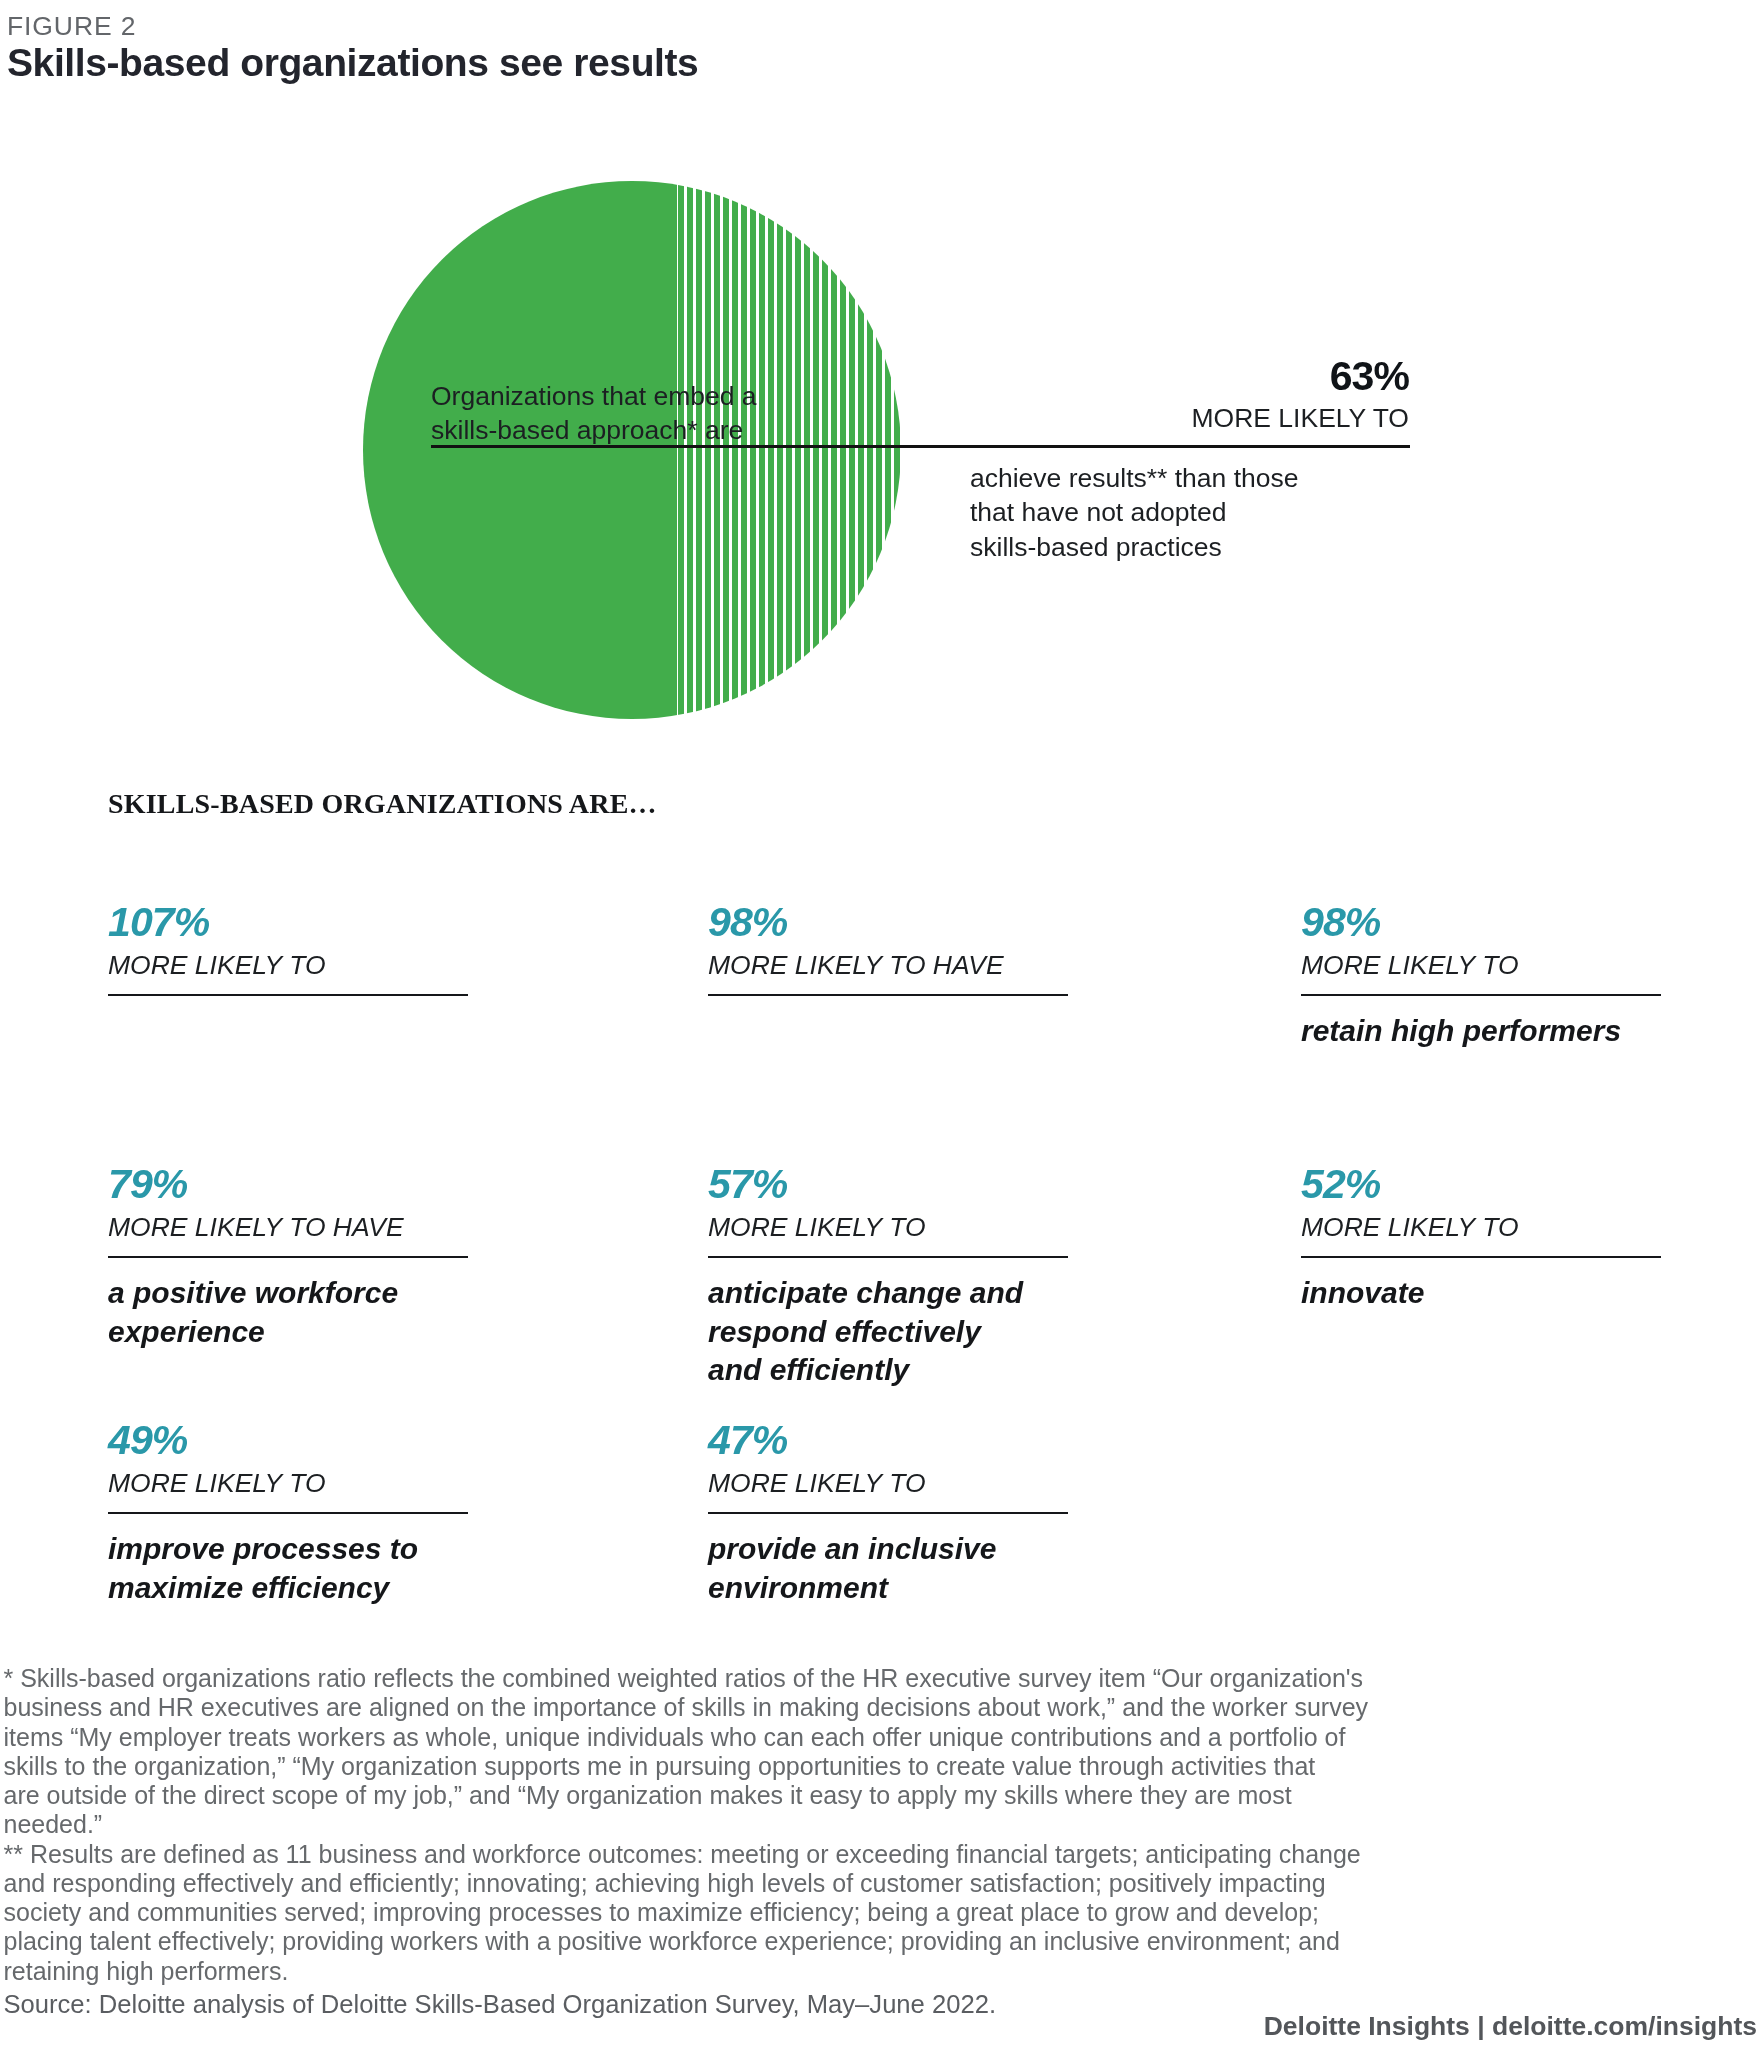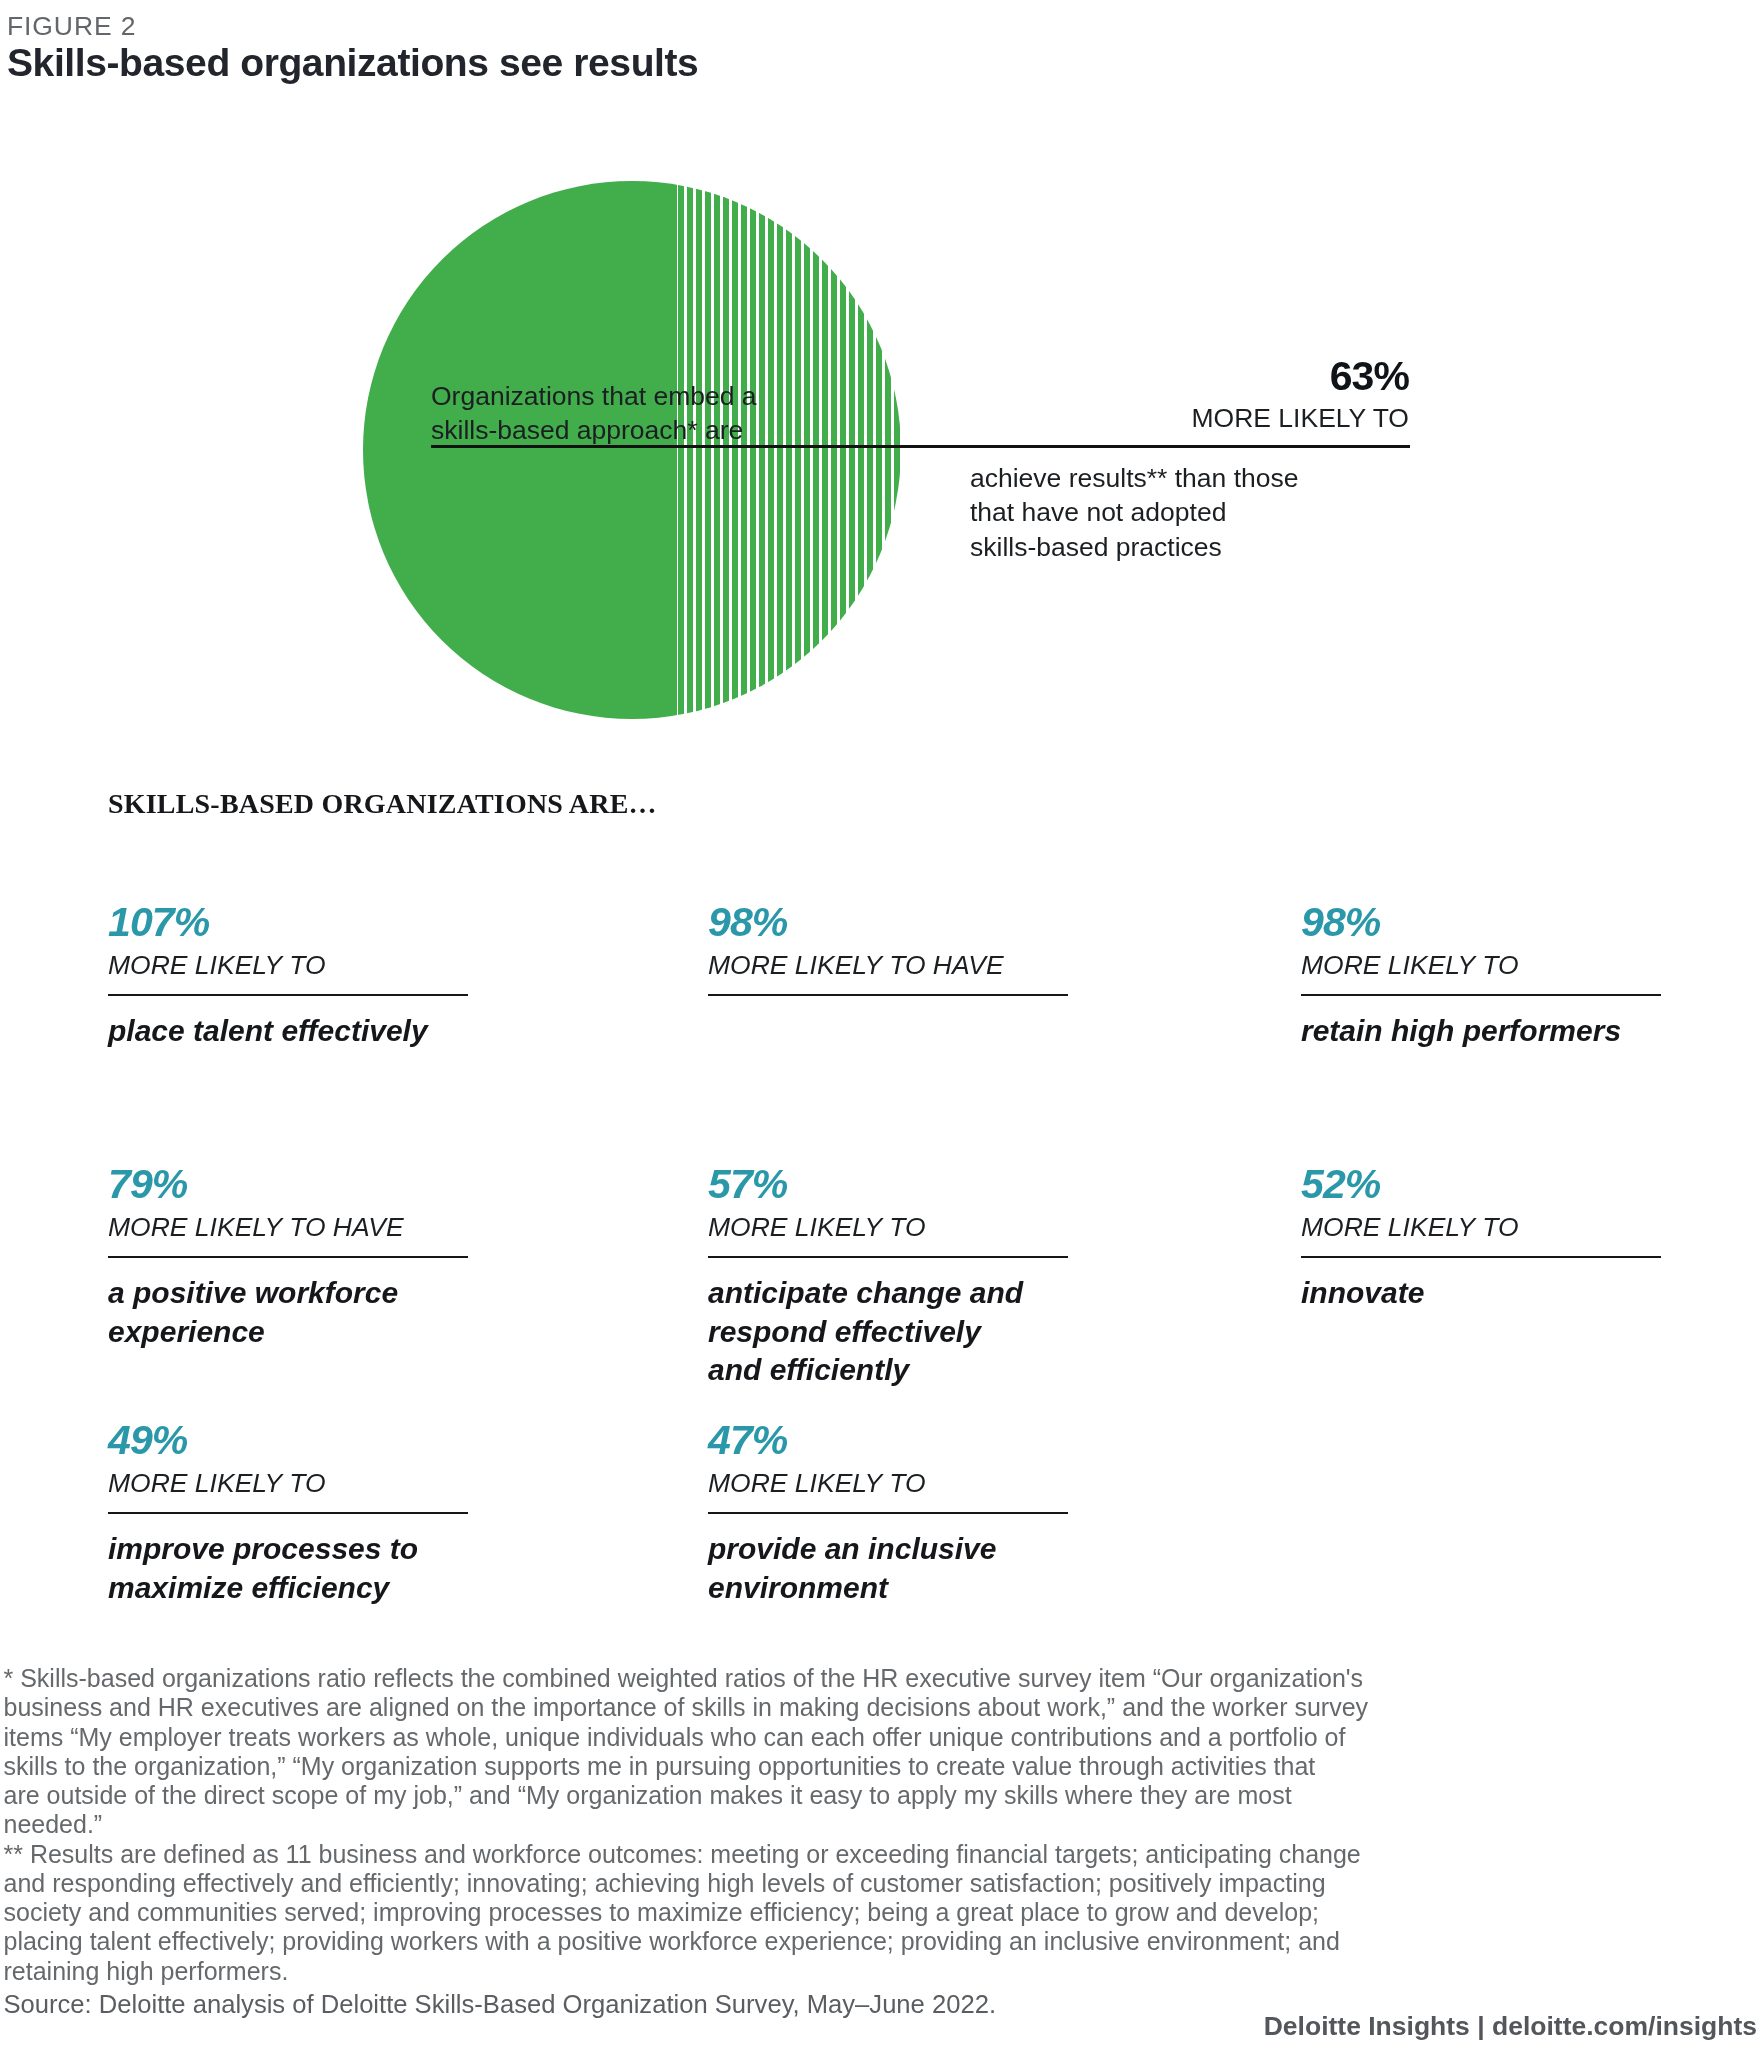--- a/index.html
+++ b/index.html
@@ -87,21 +87,20 @@
   </div>
 
   <h2 class="section-heading">SKILLS-BASED ORGANIZATIONS ARE…</h2>
 
   <div class="stats-grid">
 
     <div class="stat-cell">
       <div class="stat-pct">107%</div>
       <div class="stat-qual">MORE LIKELY TO</div>
       <div class="stat-rule"></div>
-      <div class="stat-desc">place talent effectively</div>
     </div>
 
     <div class="stat-cell">
       <div class="stat-pct">98%</div>
       <div class="stat-qual">MORE LIKELY TO HAVE</div>
       <div class="stat-rule"></div>
     </div>
 
     <div class="stat-cell">
       <div class="stat-pct">98%</div>

